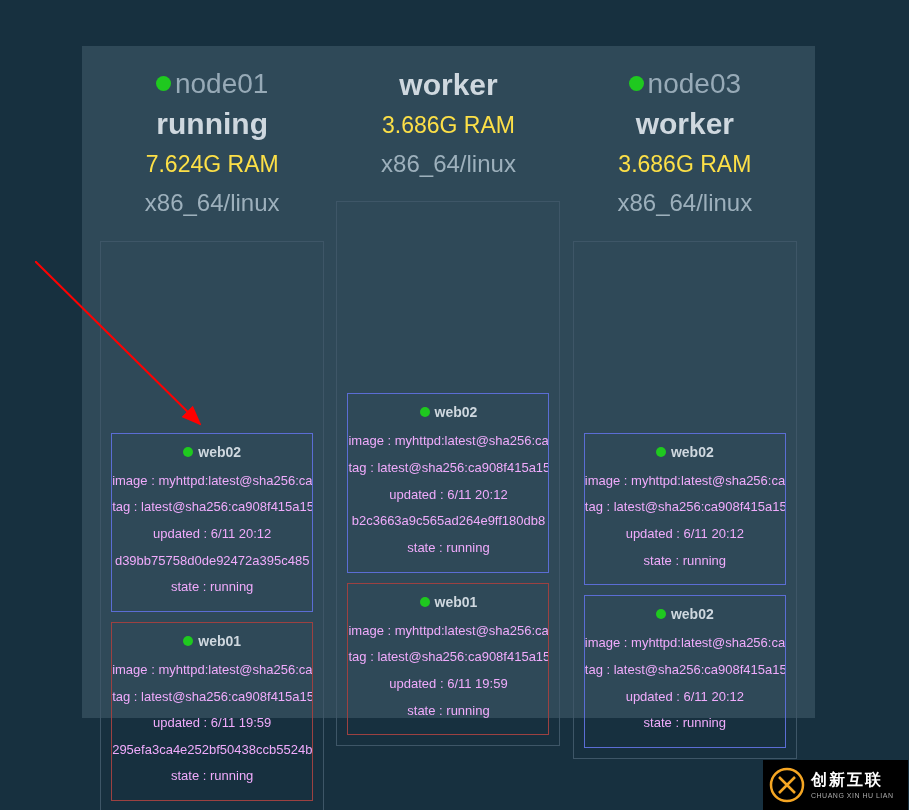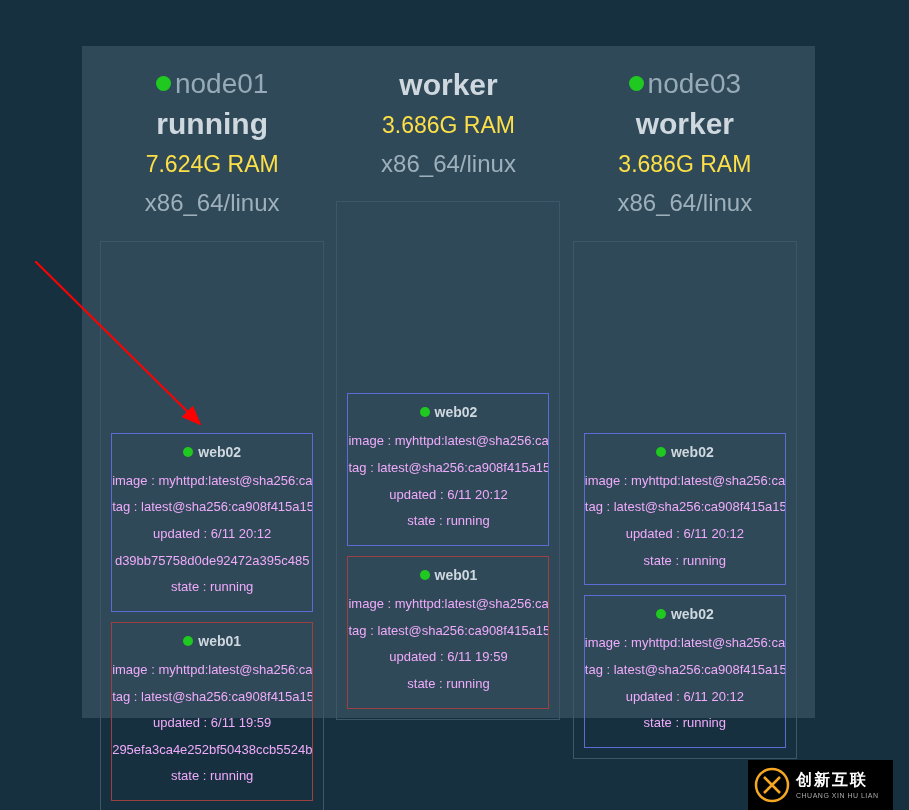--- a/index.html
+++ b/index.html
@@ -118,21 +118,21 @@
       position: absolute;
       left: 35px;
       top: 261px;
       width: 180px;
       height: 175px;
       pointer-events: none;
       z-index: 10;
     }
     .watermark {
       position: absolute;
-      right: 16px;
+      right: 1px;
       bottom: 0;
       width: 145px;
       height: 50px;
       background-color: #000;
       display: flex;
       align-items: center;
       padding: 0 6px;
       gap: 6px;
     }
     .watermark-logo {
@@ -207,20 +207,21 @@
       </div>
       <div class="containers-box">
         <div class="container-card blue-border">
           <div class="container-name">
             <span class="small-dot"></span>
             <span>web02</span>
           </div>
           <div class="container-info">image : myhttpd:latest@sha256:ca</div>
           <div class="container-info">tag : latest@sha256:ca908f415a15</div>
           <div class="container-info">updated : 6/11 20:12</div>
+          <div class="container-info">b2c3663a9c565ad264e9ff180db8</div>
           <div class="container-info">state : running</div>
         </div>
         <div class="container-card red-border">
           <div class="container-name">
             <span class="small-dot"></span>
             <span>web01</span>
           </div>
           <div class="container-info">image : myhttpd:latest@sha256:ca</div>
           <div class="container-info">tag : latest@sha256:ca908f415a15</div>
           <div class="container-info">updated : 6/11 19:59</div>

